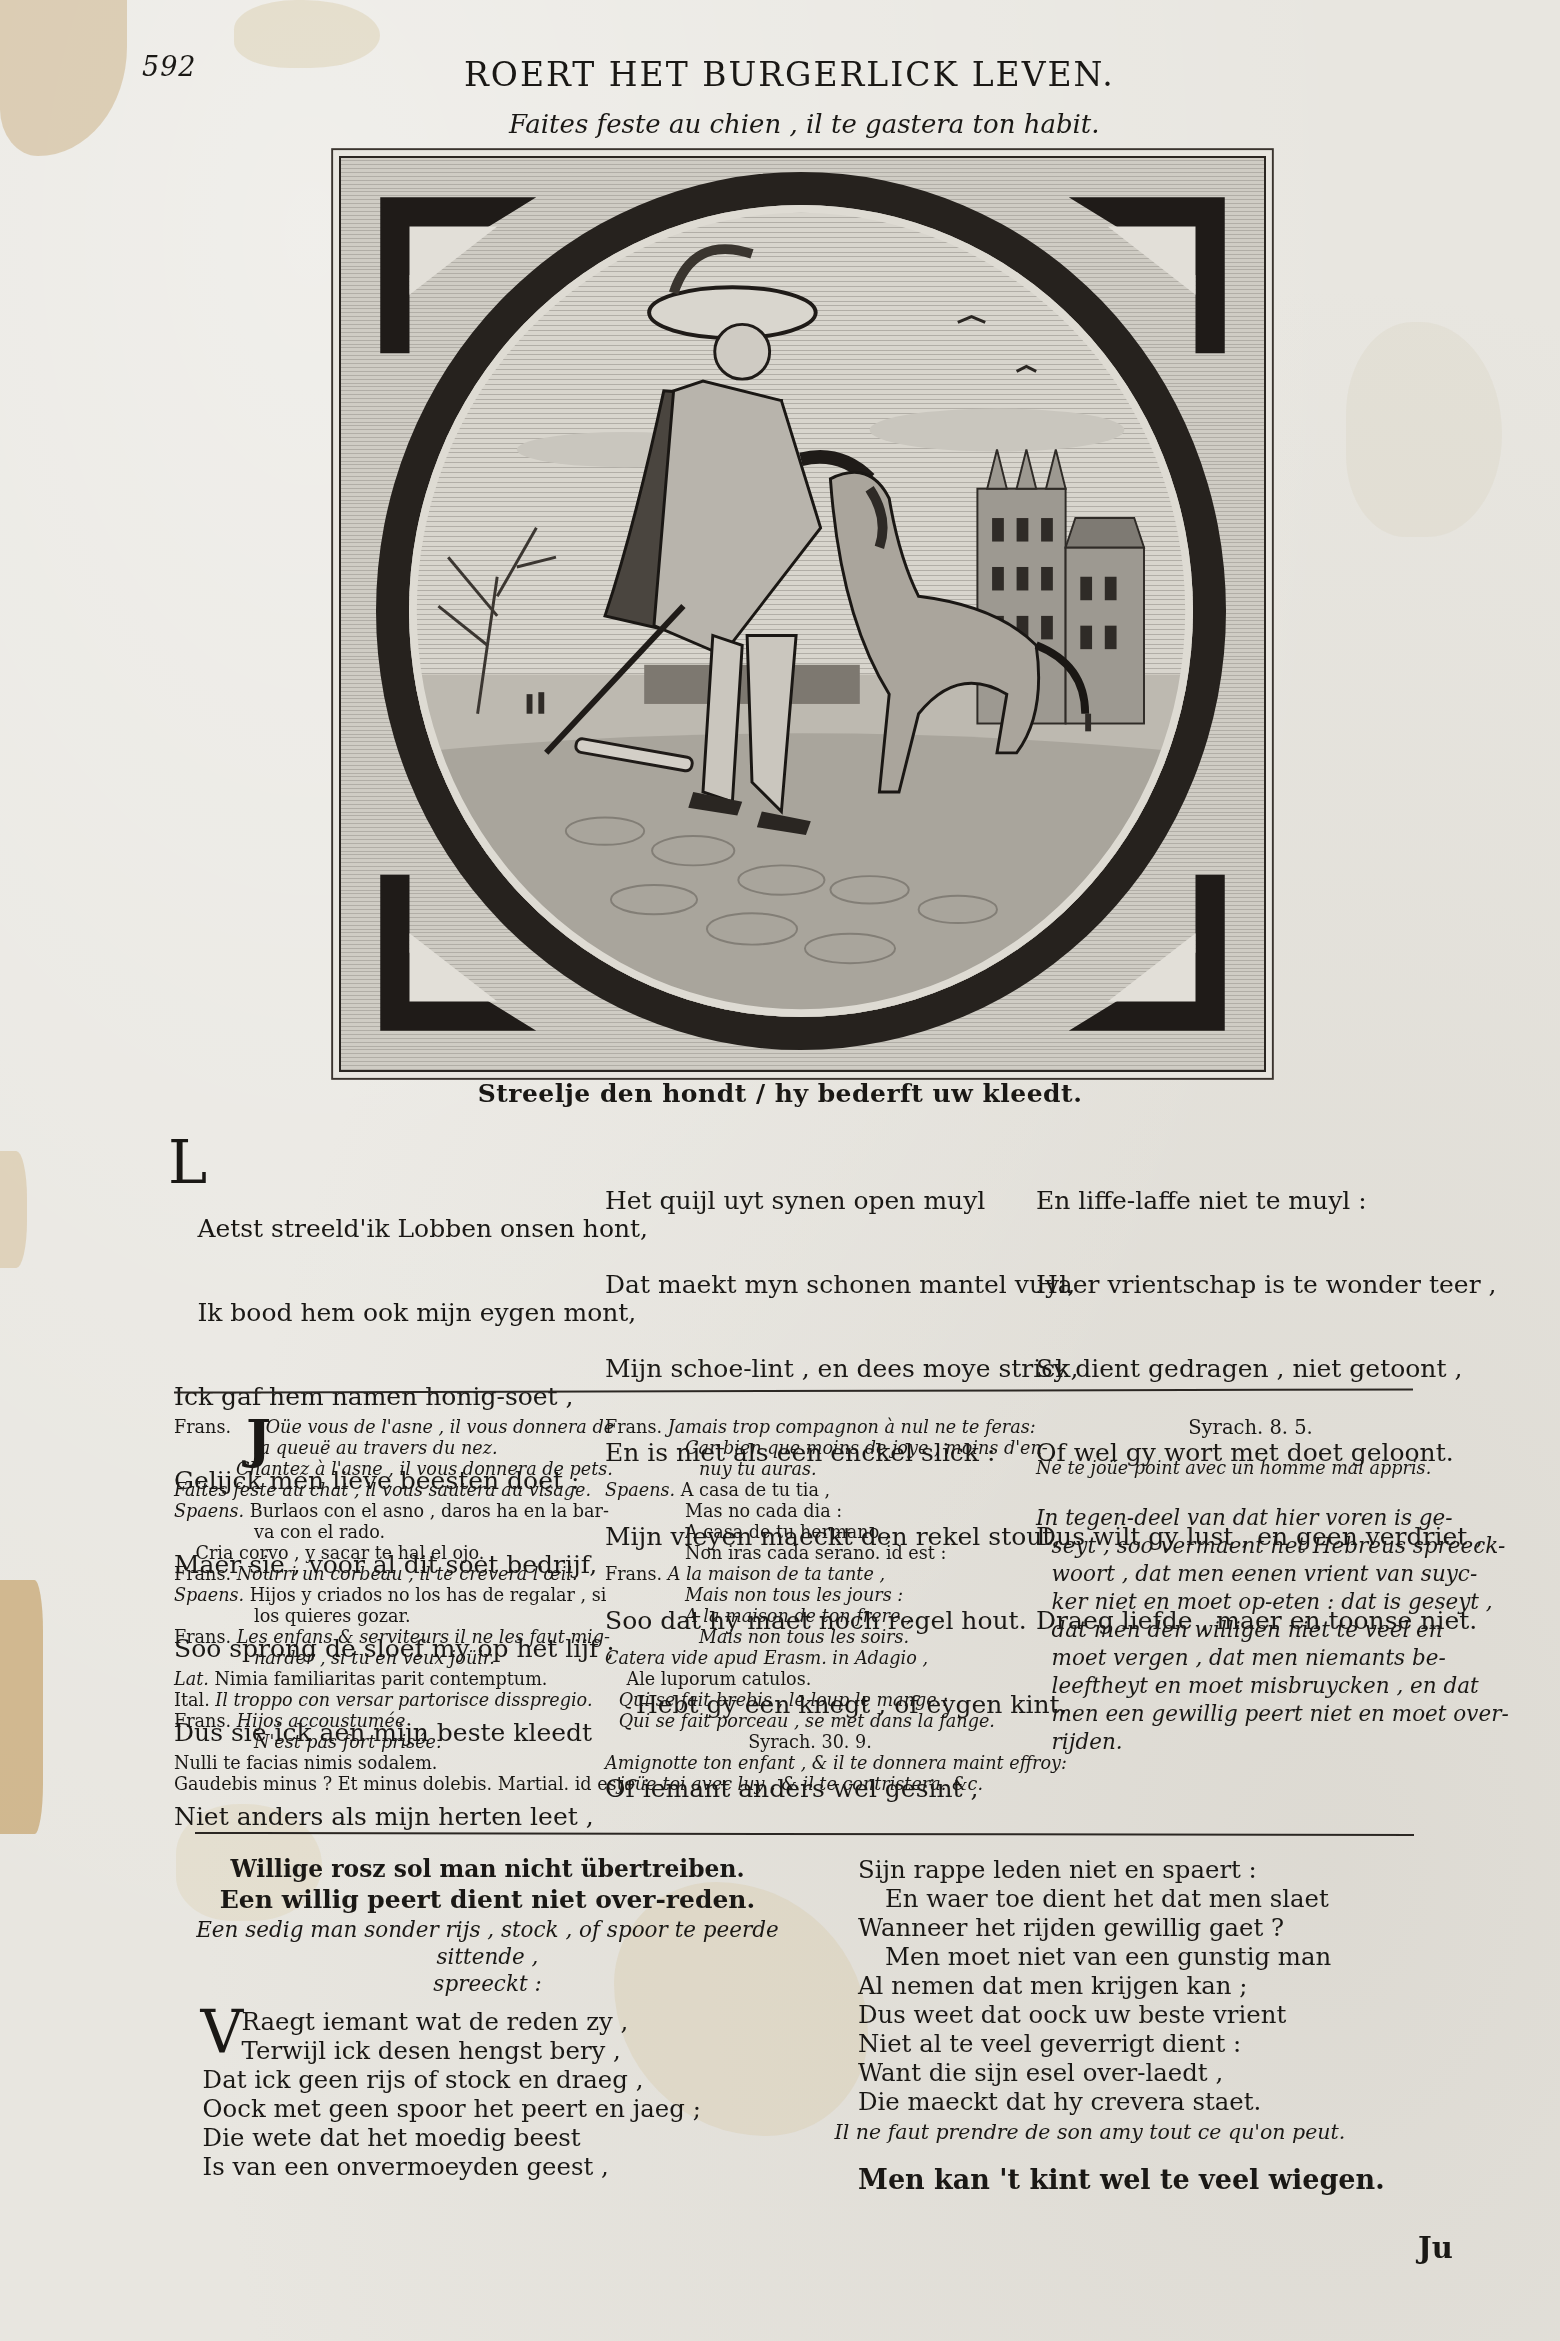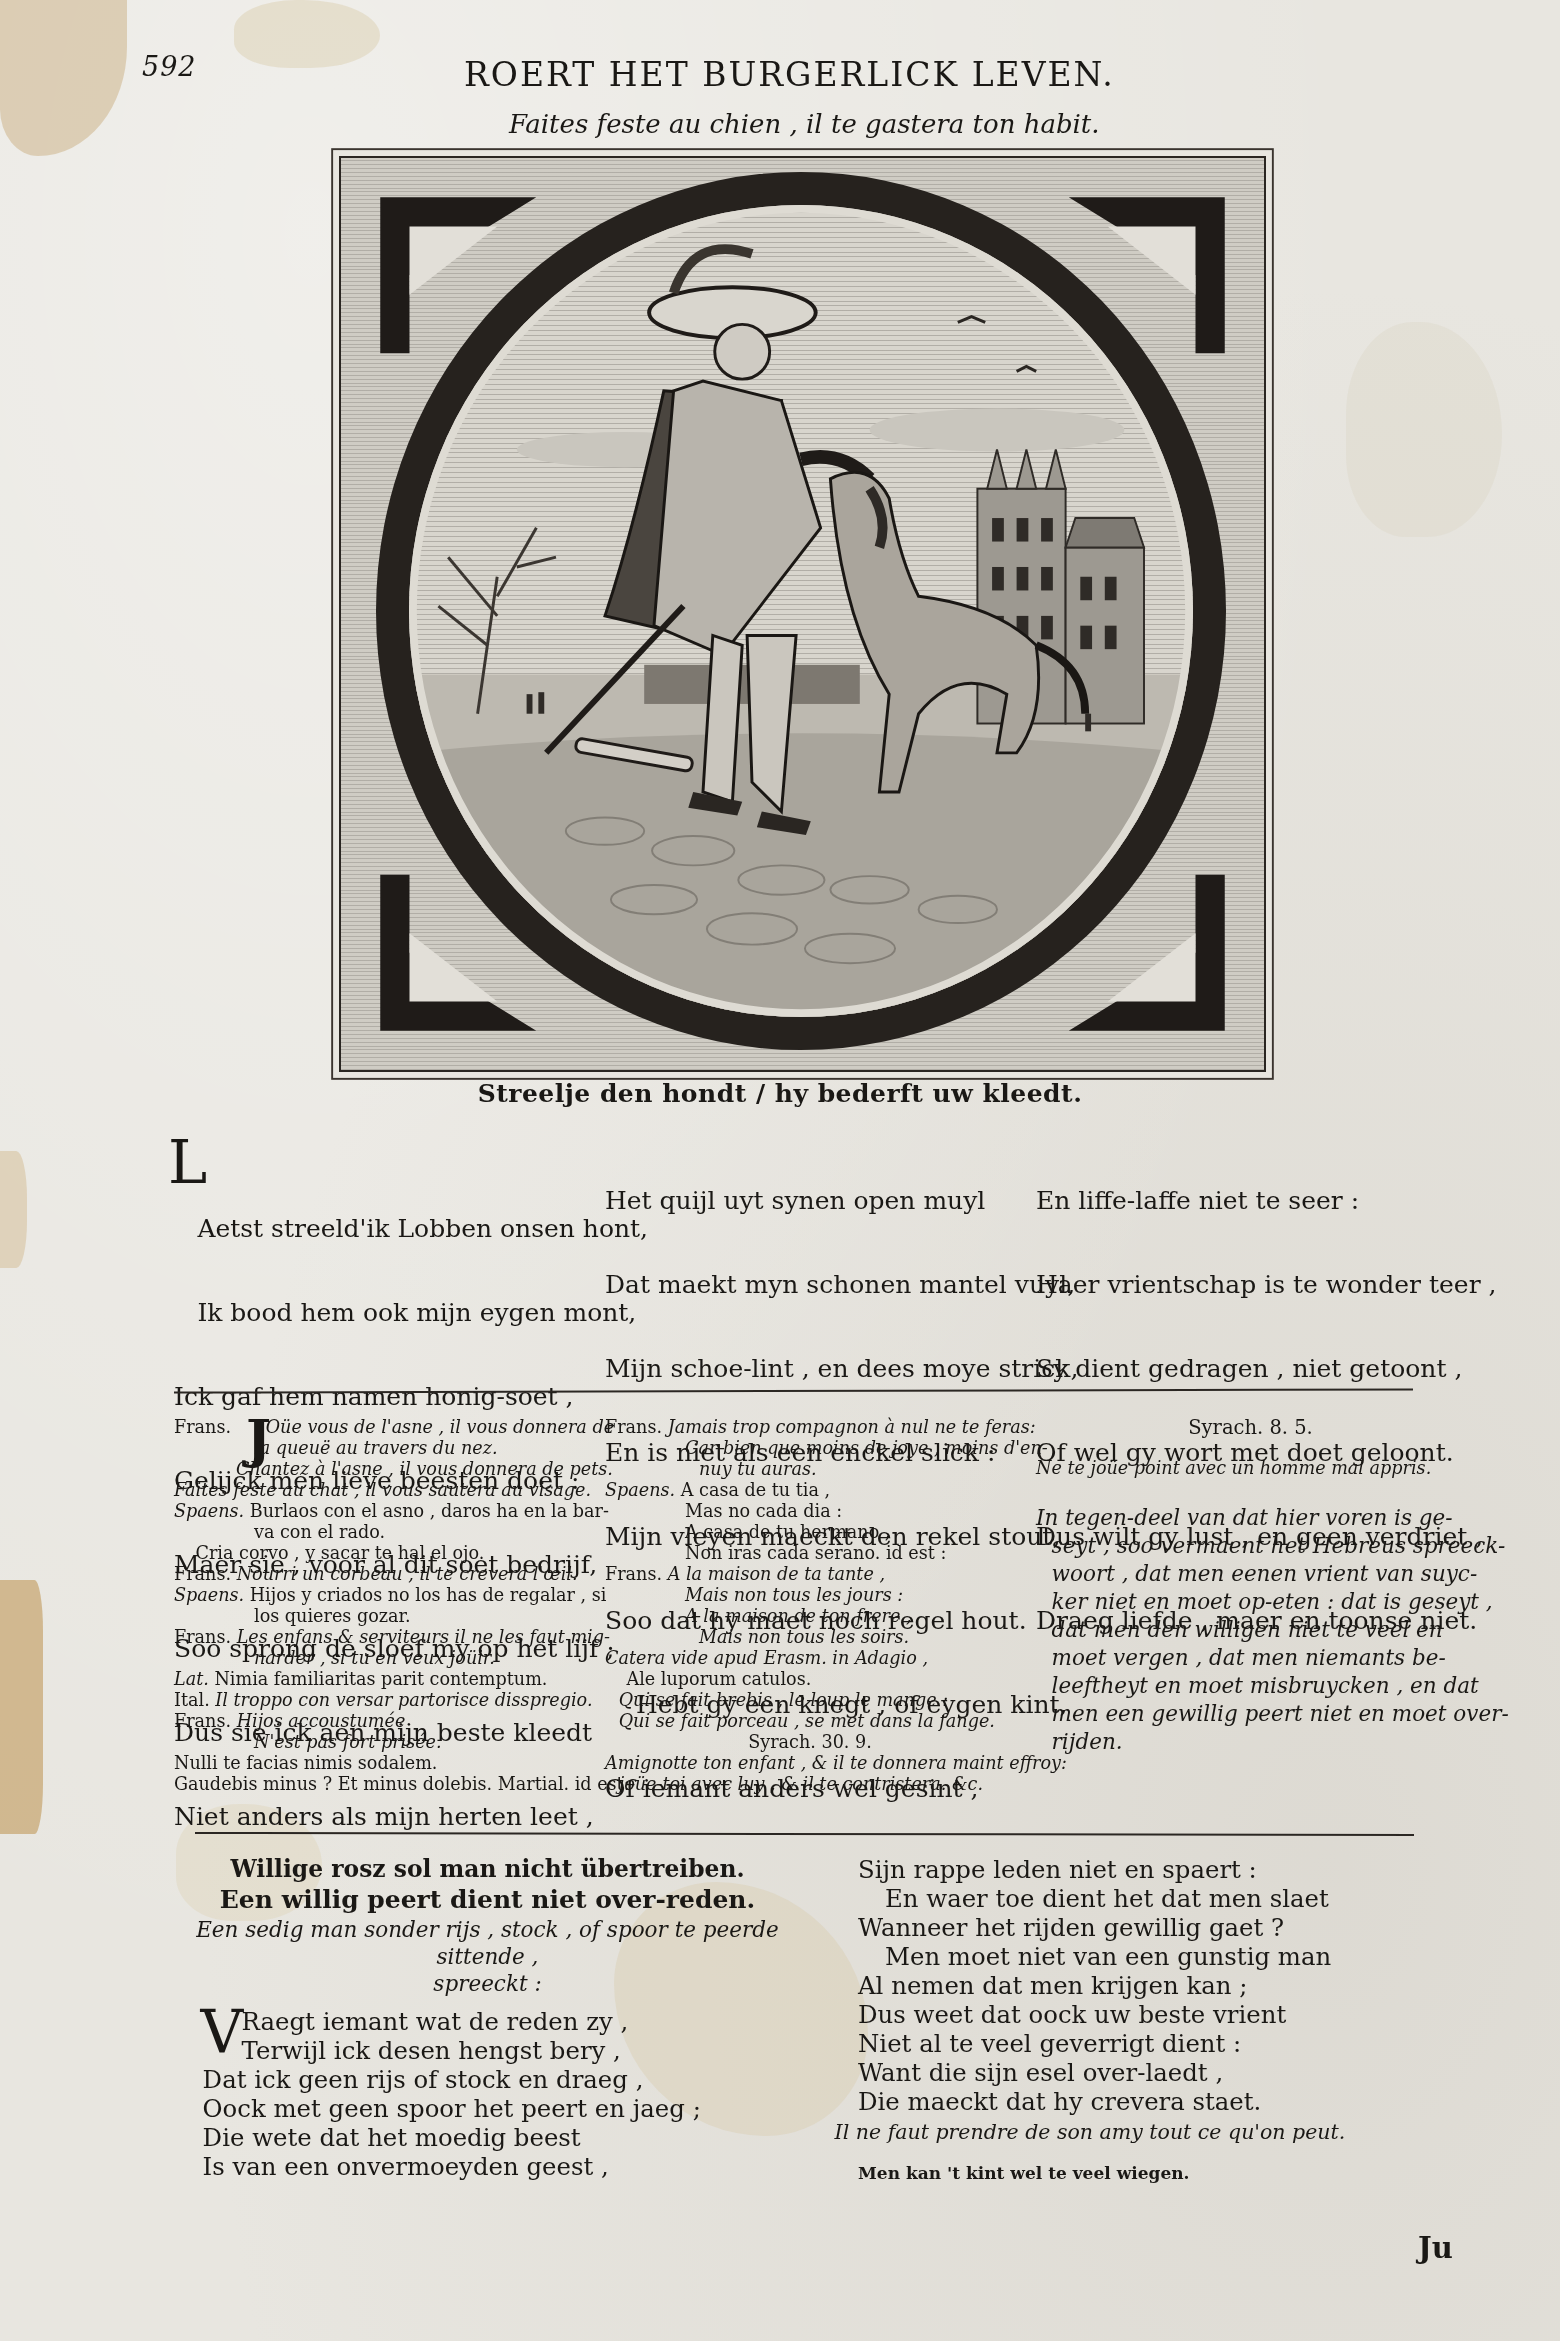--- a/index.html
+++ b/index.html
@@ -95,21 +95,21 @@
   .bl-title1 { text-align: center; font-size: 23.4px; font-weight: bold; display: block; }
   .bl-title2 { text-align: center; font-size: 25px; font-weight: bold; display: block; margin-top: 2px; }
   .bl-sub { text-align: center; font-size: 21.5px; font-style: italic; display: block; margin-top: 2px; line-height: 27px; }
   .bl-verse { position: relative; margin-top: 9.8px; font-size: 24.4px; line-height: 29px; padding-left: 17.6px; }
   .dropcap-V { position: absolute; left: 15.6px; top: -2px; font-size: 59px; line-height: 55px; }
   .bl-verse .v-first, .bl-verse .v-second { padding-left: 39px; }
 
   .bottom-right { position: absolute; top: 1855px; left: 858px; width: 546px; font-size: 24.4px; line-height: 29px; }
   .bottom-right .v-ind { padding-left: 27px; }
   .br-fr { font-style: italic; font-size: 20.5px; display: block; margin-top: 2px; margin-left: -23.4px; }
-  .br-nl { font-weight: bold; font-size: 17px; display: block; margin-top: 12px; }
+  .br-nl { font-weight: bold; font-size: 27px; display: block; margin-top: 18px; }
 
   .catchword { position: absolute; top: 2231px; left: 1418px; font-size: 29px; font-weight: bold; }
 </style>
 </head>
 <body>
 
 <div class="page">
   <div class="stain stain-tl"></div>
   <div class="stain stain-top"></div>
   <div class="stain stain-left"></div>
@@ -246,21 +246,21 @@
     <span class="verse-line">Het quijl uyt synen open muyl</span>
     <span class="verse-line">Dat maekt myn schonen mantel vuyl,</span>
     <span class="verse-line">Mijn schoe-lint , en dees moye strick,</span>
     <span class="verse-line">En is niet als een enckel slick :</span>
     <span class="verse-line">Mijn vleyen maeckt den rekel stout,</span>
     <span class="verse-line">Soo dat hy maet noch regel hout.</span>
     <span class="verse-line indent">Hebt gy een knegt , of eygen kint,</span>
     <span class="verse-line">Of iemant anders wel gesint ,</span>
   </div>
   <div class="verse-block col-c">
-    <span class="verse-line">En liffe-laffe niet te seer :</span>
+    <span class="verse-line">En liffe-laffe niet te muyl :</span>
     <span class="verse-line">Haer vrientschap is te wonder teer ,</span>
     <span class="verse-line">Sy dient gedragen , niet getoont ,</span>
     <span class="verse-line">Of wel gy wort met doet geloont.</span>
     <span class="verse-line">Dus wilt gy lust , en geen verdriet ,</span>
     <span class="verse-line">Draeg liefde , maer en toonse niet.</span>
   </div>
 
   <div class="rule rule-1"></div>
 
   <div class="notes notes-a" id="notes-a">

